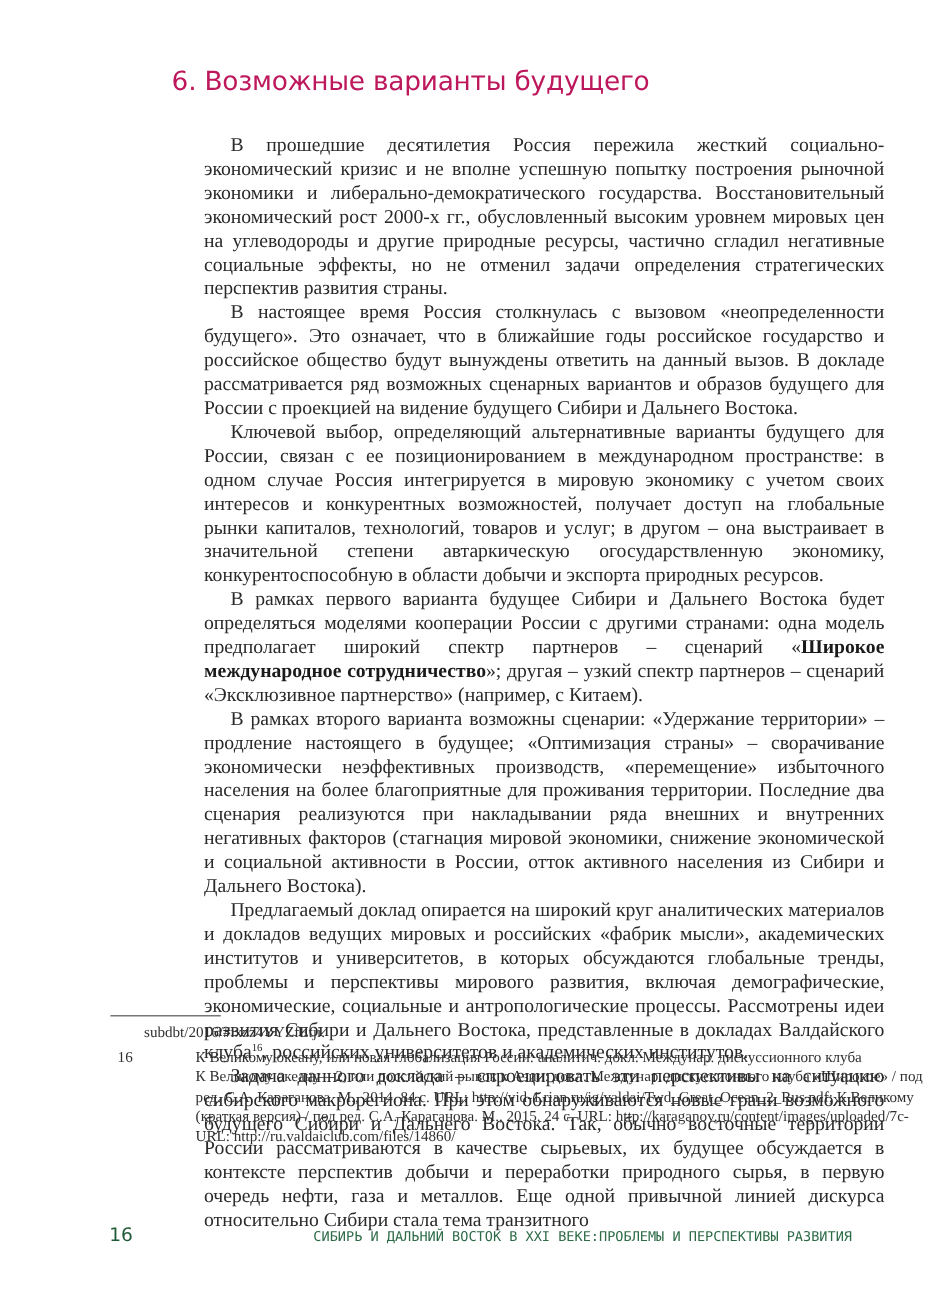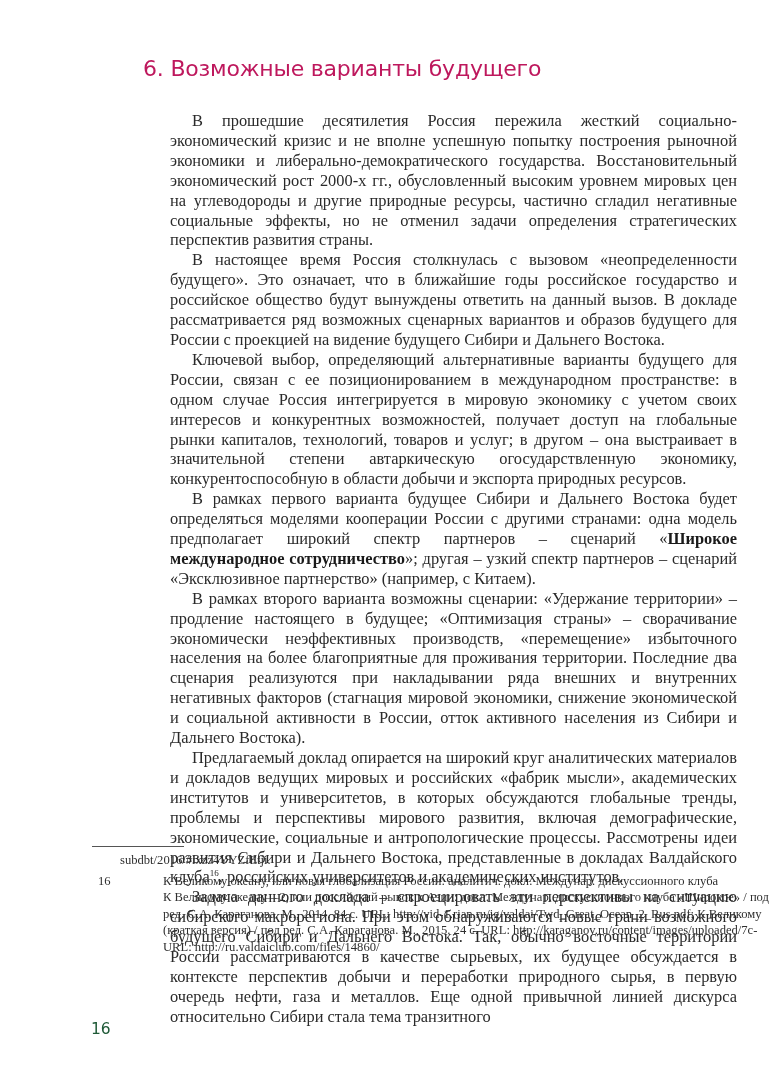--- a/index.html
+++ b/index.html
@@ -149,15 +149,16 @@
       <span class="fn-line">К Великому океану, или новая глобализация России: аналитич. докл. Междунар. дискуссионного клуба</span>
       <span class="fn-line">К Великому океану – 2, или российский рывок к Азии: докл. Междунар. дискуссионного клуба «Широкое» / под</span>
       <span class="fn-line">ред. С.А. Караганова. М., 2014. 84 с. URL: http://vid-1.rian.ru/ig/valdai/Twd_Great_Ocean_2_Rus.pdf; К Великому</span>
       <span class="fn-line">(краткая версия) / под ред. С.А. Караганова. М., 2015. 24 с. URL: http://karaganov.ru/content/images/uploaded/7c-</span>
       <span class="fn-line">URL: http://ru.valdaiclub.com/files/14860/</span>
     </div>
   </div>
 
   <div class="page-footer">
     <span class="page-number">16</span>
+    <span class="running-title">СИБИРЬ И ДАЛЬНИЙ ВОСТОК В XXI ВЕКЕ:ПРОБЛЕМЫ И ПЕРСПЕКТИВЫ РАЗВИТИЯ</span>
   </div>
 
 </div>
 
 </body></html>

